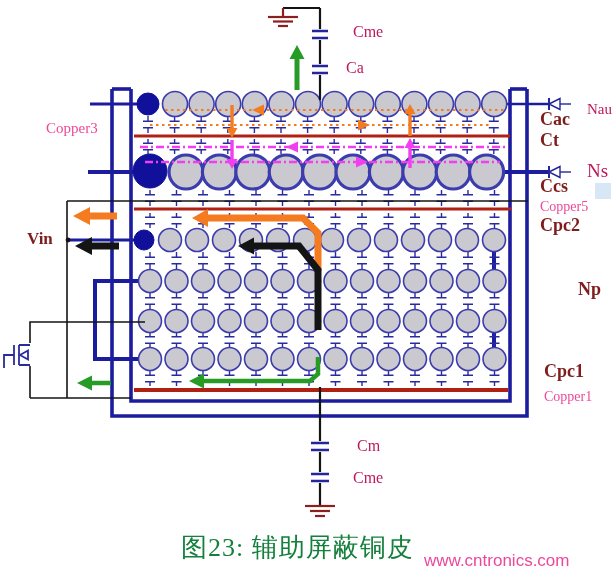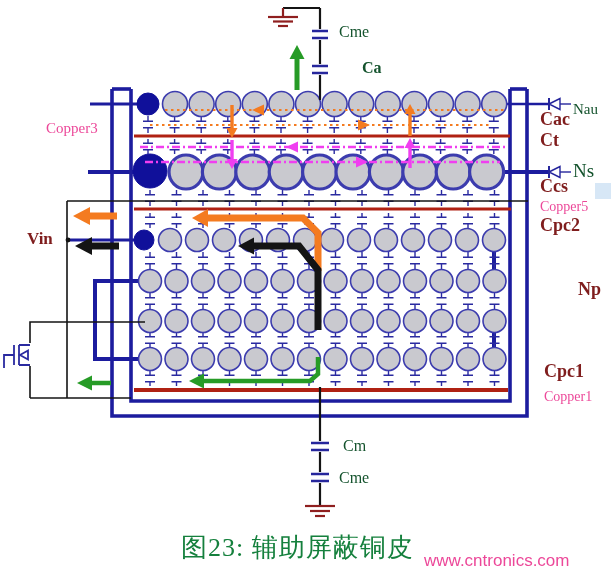--- a/index.html
+++ b/index.html
@@ -2,21 +2,21 @@
 <html><head>
 <meta charset="utf-8">
 <style>
   html,body{margin:0;padding:0;background:#fff;}
   #stage{position:relative;width:612px;height:580px;background:#fff;overflow:hidden;
          font-family:"Liberation Serif","DejaVu Serif",serif;}
   #diagram-svg{position:absolute;left:0;top:0;}
   .lbl{position:absolute;line-height:1.05;white-space:nowrap;}
   .maroon-b{color:#7f1d1d;font-weight:bold;font-size:18px;}
   .maroon-r{color:#ec4899;font-size:14px;}
-  .navy-l{color:#14532d;font-size:16px;}
+  .navy-l{color:#be185d;font-size:16px;margin-left:14px;}
   .caption{color:#15803d;font-size:26px;letter-spacing:1px;}
   .watermark{color:#ec4899;font-size:17px;font-family:"Liberation Sans","DejaVu Sans",sans-serif;}
 </style>
 </head>
 <body>
 
 <div id="stage">
 
 <svg id="diagram-svg" width="612" height="580" viewBox="0 0 612 580">
 
@@ -353,21 +353,21 @@
     <path d="M111,383 H92" stroke="#269b26" stroke-width="4.5"></path>
     <polygon points="77,383 92,375.5 92,390.5" fill="#269b26"></polygon>
   </g>
 
   <rect x="595" y="183" width="16" height="16" fill="#d7e7f6"></rect>
 </svg>
 
   <div class="lbl maroon-r" style="left:46px;top:121px;font-size:15px;">Copper3</div>
   <div class="lbl maroon-b" style="left:27px;top:230px;font-size:17px;text-align:center;">Vin</div>
   <div class="lbl navy-l" style="left:339px;top:24px;">Cme</div>
-  <div class="lbl navy-l" style="left:362px;top:60px;font-weight:bold;">Ca</div>
+  <div class="lbl navy-l" style="left:332px;top:60px;">Ca</div>
   <div class="lbl navy-l" style="left:573px;top:102px;font-size:15px;font-family:Liberation Serif, serif;">Nau</div>
   <div class="lbl maroon-b" style="left:540px;top:110px;">Cac</div>
   <div class="lbl maroon-b" style="left:540px;top:131px;">Ct</div>
   <div class="lbl navy-l" style="left:573px;top:161px;font-size:19px;">Ns</div>
   <div class="lbl maroon-b" style="left:540px;top:177px;">Ccs</div>
   <div class="lbl maroon-r" style="left:540px;top:200px;">Copper5</div>
   <div class="lbl maroon-b" style="left:540px;top:216px;">Cpc2</div>
   <div class="lbl maroon-b" style="left:578px;top:280px;">Np</div>
   <div class="lbl maroon-b" style="left:544px;top:362px;">Cpc1</div>
   <div class="lbl maroon-r" style="left:544px;top:390px;">Copper1</div>

